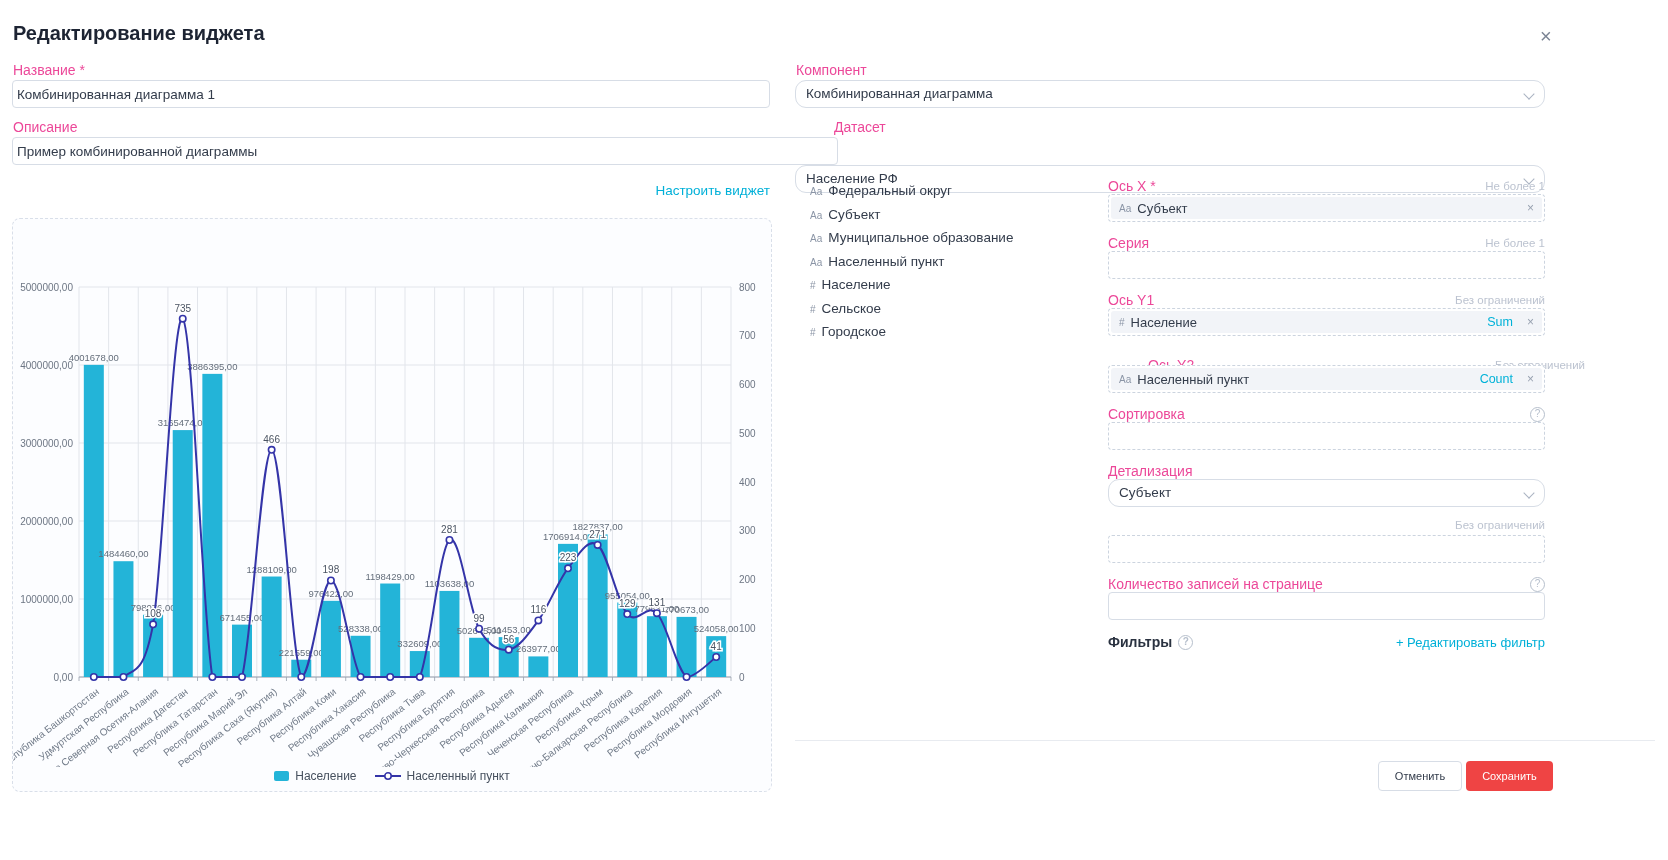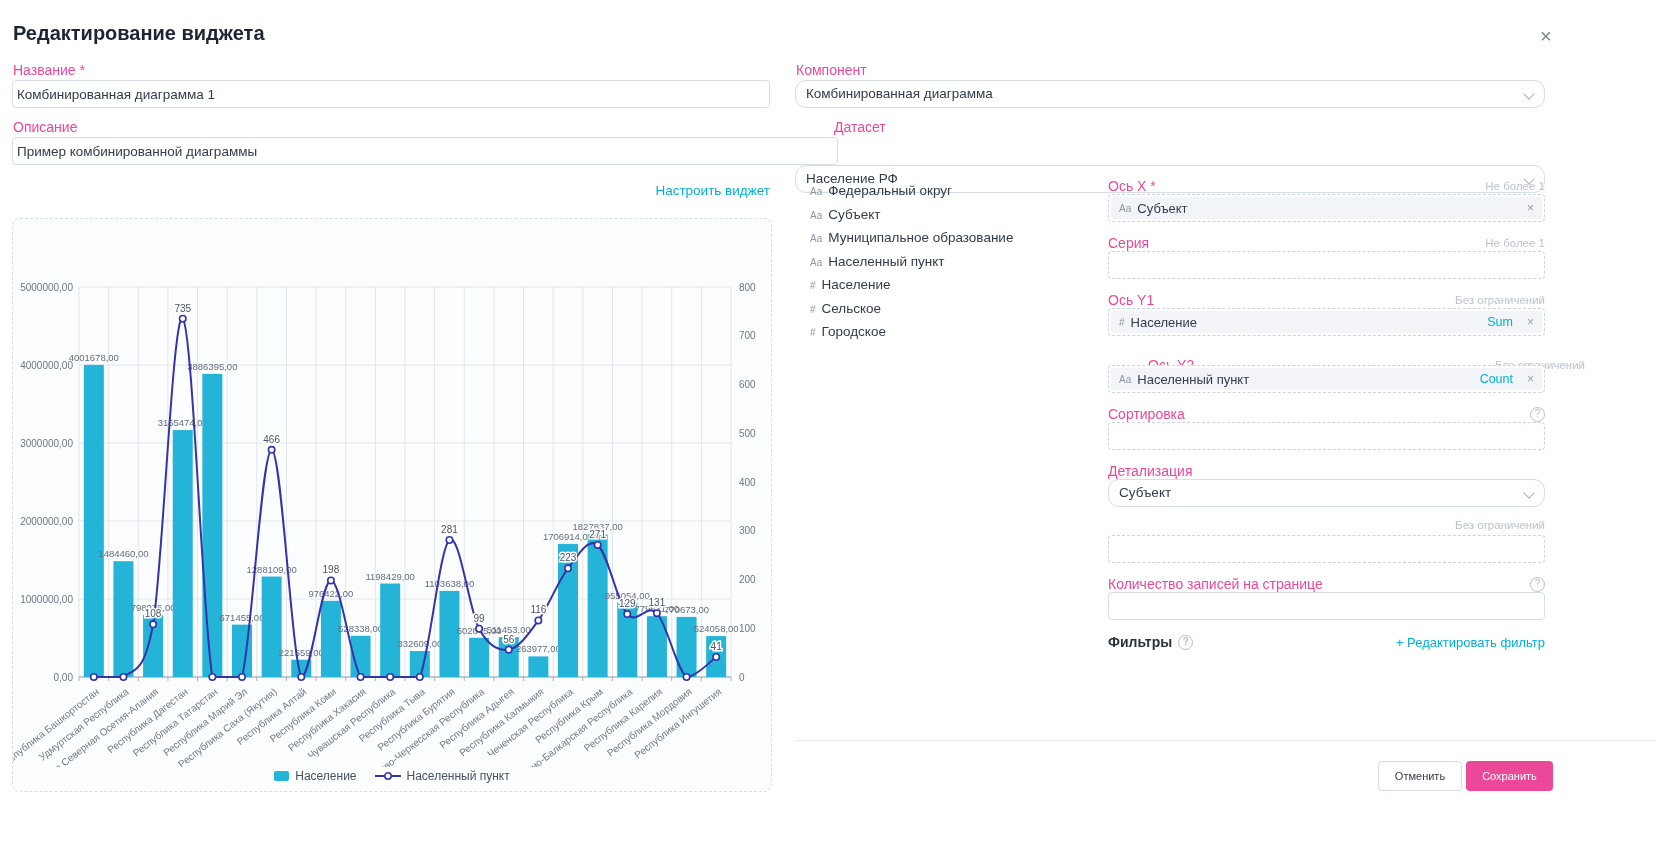--- a/index.html
+++ b/index.html
@@ -30,21 +30,21 @@
   .ficon{font-size:10px;color:#8b95a6;}
   .field-item{display:flex;align-items:baseline;gap:6px;height:23.5px;font-size:13.5px;color:#333c4b;cursor:grab;}
   .link{color:#00b0d8;font-size:13.5px;cursor:pointer;}
   .help{display:inline-block;box-sizing:border-box;width:15px;height:15px;border:1px solid #b6bfcc;border-radius:50%;
         color:#b6bfcc;font-size:10px;line-height:12px;text-align:center;vertical-align:-2px;}
   .filters-title{font-size:14px;font-weight:600;color:#2a3240;display:flex;align-items:center;gap:6px;}
   .divider{background:#e8ebf0;height:1px;}
   .btn{box-sizing:border-box;border-radius:4px;font-size:11px;height:30px;display:flex;
        align-items:center;justify-content:center;cursor:pointer;}
   .btn-cancel{border:1px solid #d7dde6;background:#fff;color:#333c4b;width:84px;}
-  .btn-save{border:none;background:#ec4899;color:#fff;width:87px;}
+  .btn-save{border:none;background:#ef4444;color:#fff;width:87px;}
   .chart-card{box-sizing:border-box;border:1px dashed #d9dfe9;border-radius:8px;background:#fcfdff;overflow:hidden;}
   .legend{position:absolute;left:0;right:0;bottom:8px;display:flex;justify-content:center;align-items:center;gap:18px;}
   .legend-item{display:flex;align-items:center;gap:6px;font-size:12px;color:#46505e;cursor:pointer;}
   .legend-swatch{width:15px;height:10px;border-radius:2px;}
 </style>
 </head>
 <body>
 
 <div id="app">
 

